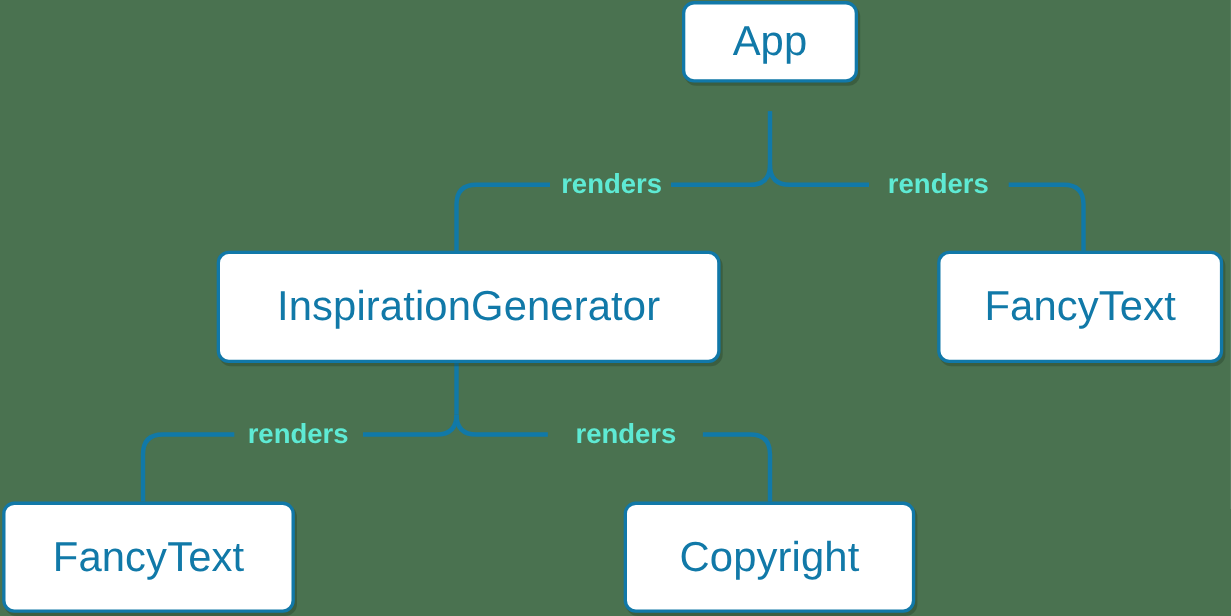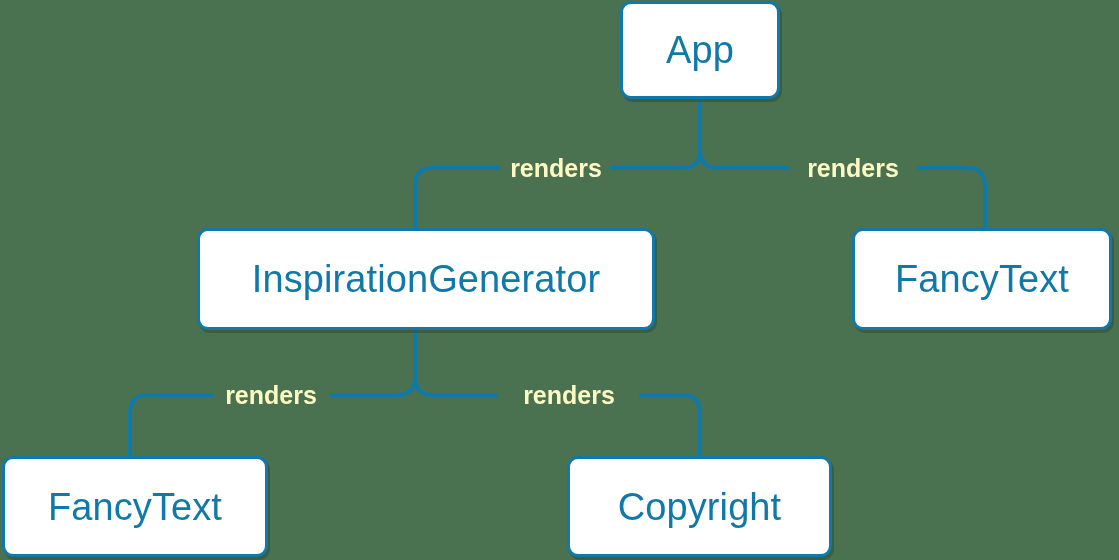--- a/index.html
+++ b/index.html
@@ -39,21 +39,21 @@
   .node-label {
     color: #1179a8;
     font-size: 38px;
     font-weight: 400;
     letter-spacing: 0.1px;
     line-height: 1;
     white-space: nowrap;
   }
   .edge-label {
     position: absolute;
-    color: #fef9c3;
+    color: #5eead4;
     font-size: 25px;
     font-weight: 600;
     line-height: 1;
     white-space: nowrap;
     transform: translate(-50%, -50%);
   }
 </style>
 </head>
 <body>
 
@@ -74,21 +74,21 @@
 
       <path d="M 415 377 Q 415 395 433 395 L 498 395 M 639 395 L 682 395 Q 700 395 700 413 L 700 456"></path>
     </g>
   </svg>
 
   <div class="edge-label" style="left:556px; top:168px;">renders</div>
   <div class="edge-label" style="left:853px; top:168px;">renders</div>
   <div class="edge-label" style="left:271px; top:395px;">renders</div>
   <div class="edge-label" style="left:569px; top:395px;">renders</div>
 
-  <div class="node" style="left:620px; top:1px; width:160px; height:98px;">
+  <div class="node" style="left:620px; top:1px; width:160px; height:74px;">
     <span class="node-label">App</span>
   </div>
 
   <div class="node" style="left:197px; top:228px; width:458px; height:102px;">
     <span class="node-label">InspirationGenerator</span>
   </div>
 
   <div class="node" style="left:852px; top:228px; width:260px; height:102px;">
     <span class="node-label">FancyText</span>
   </div>

